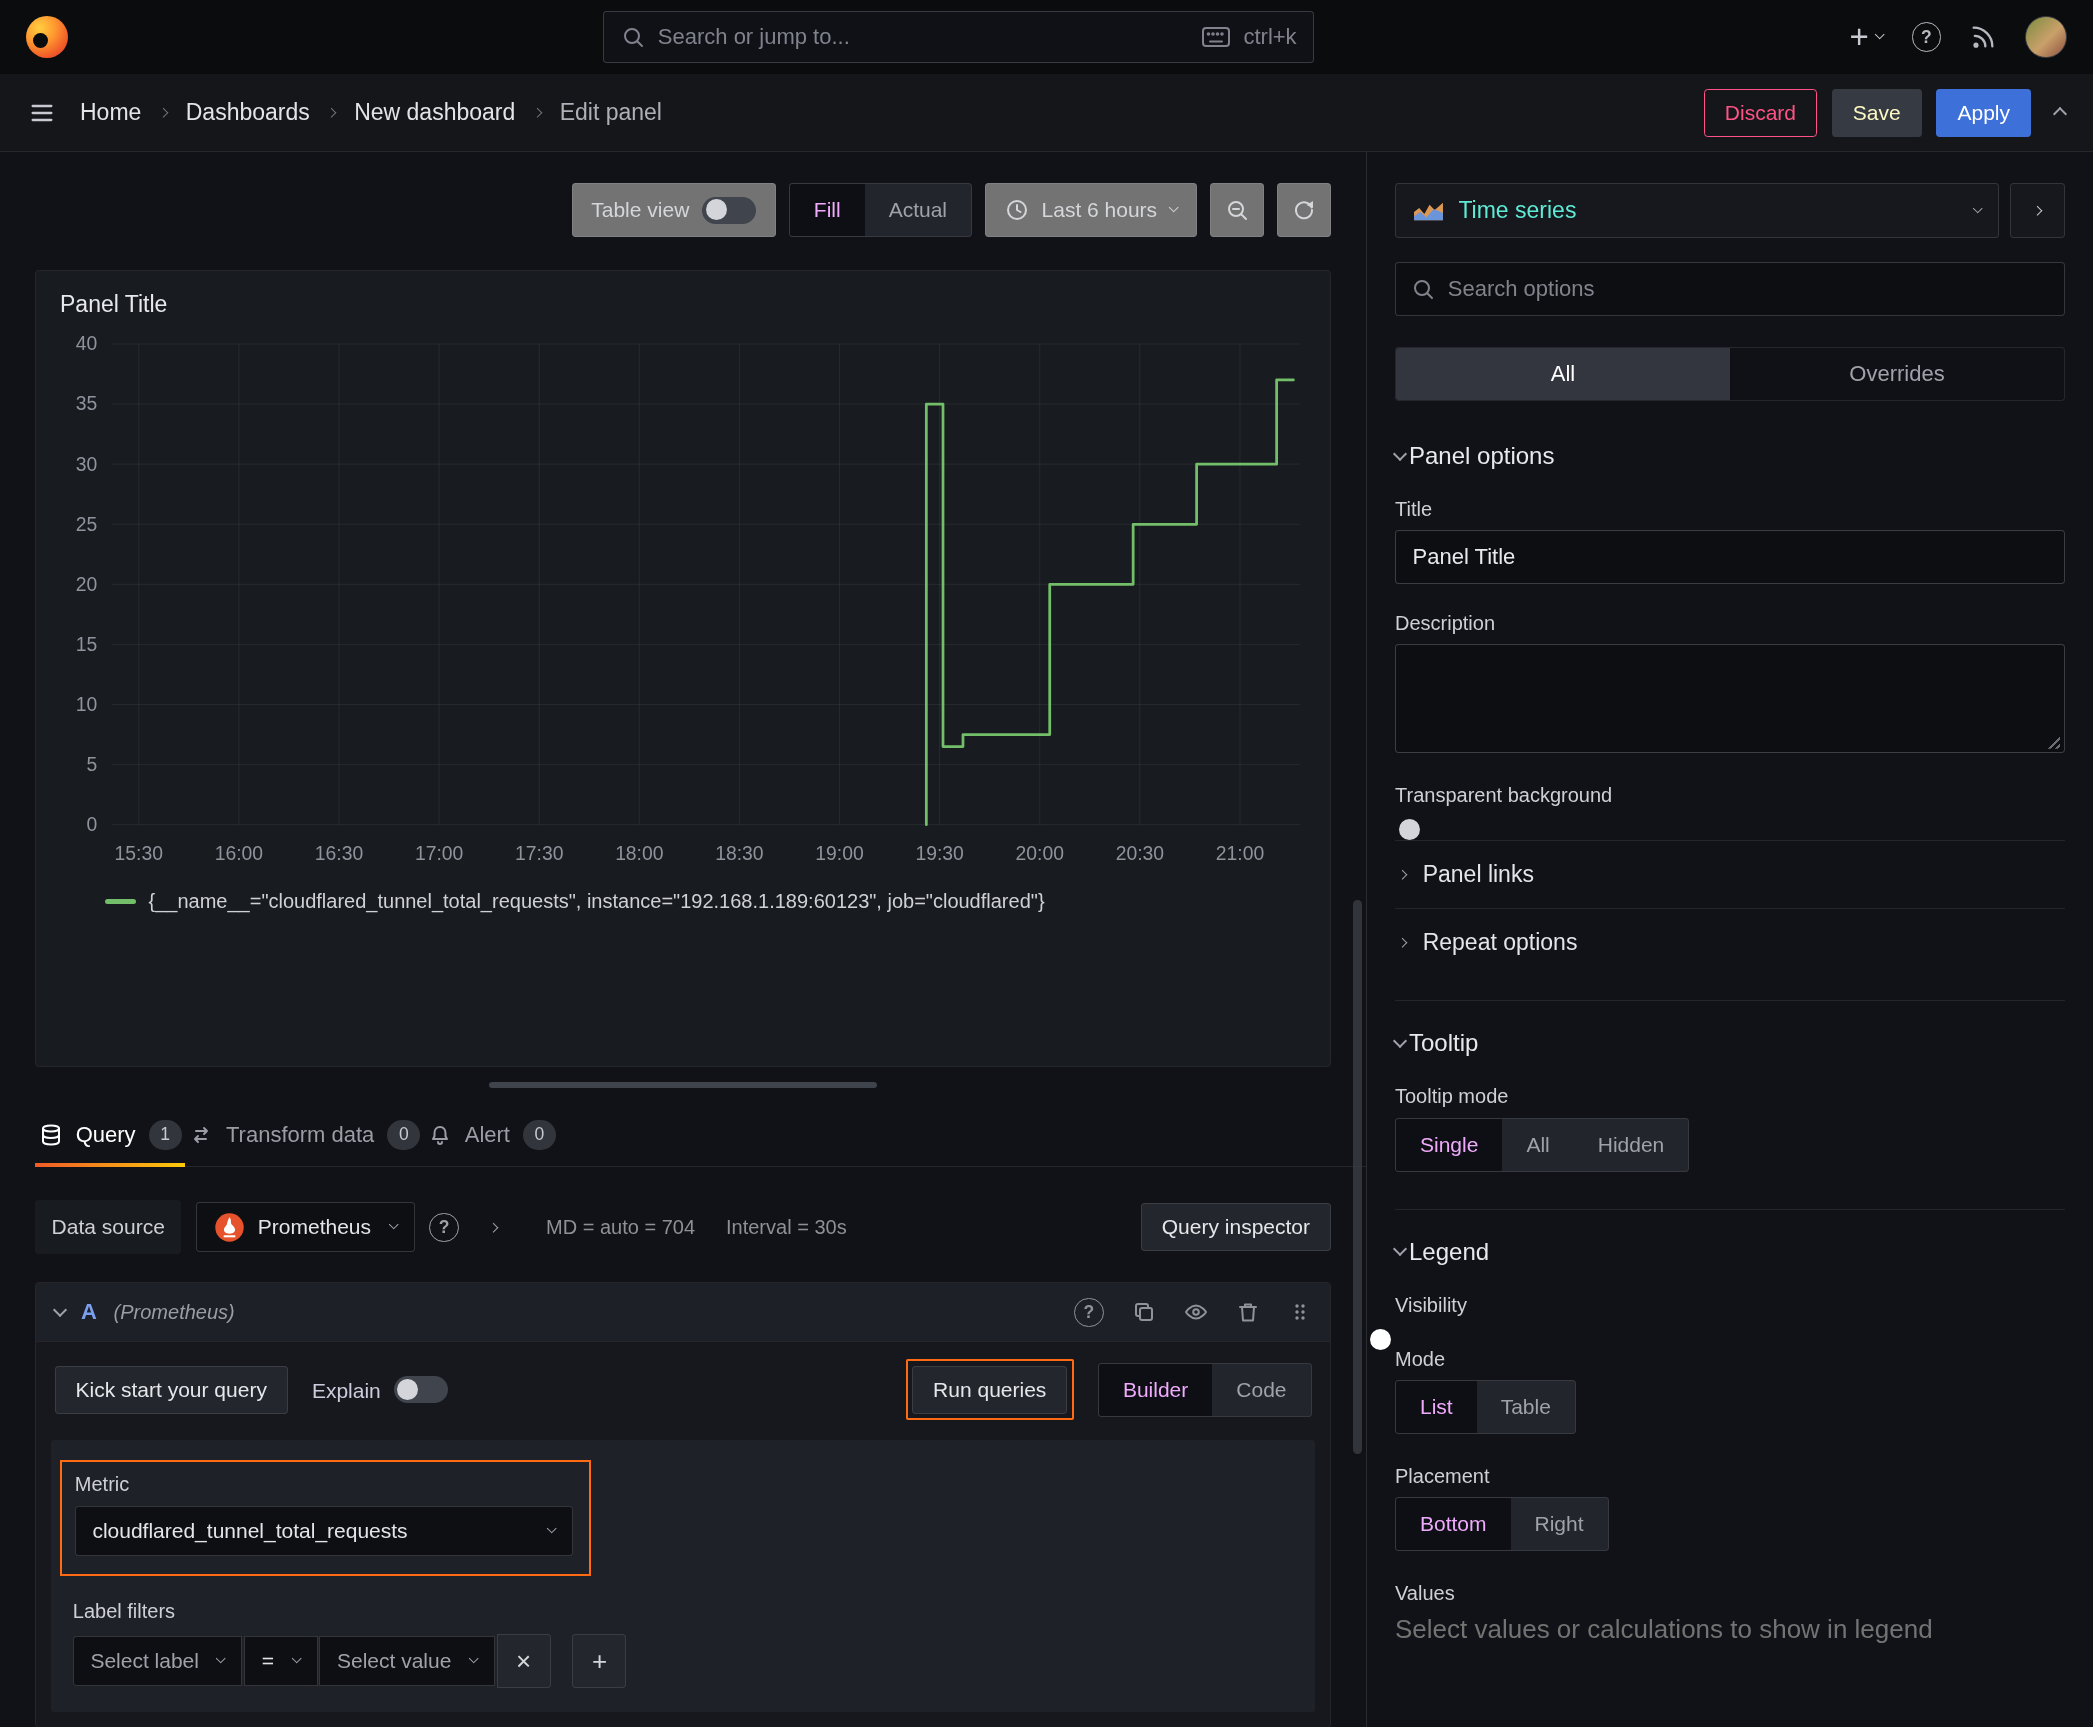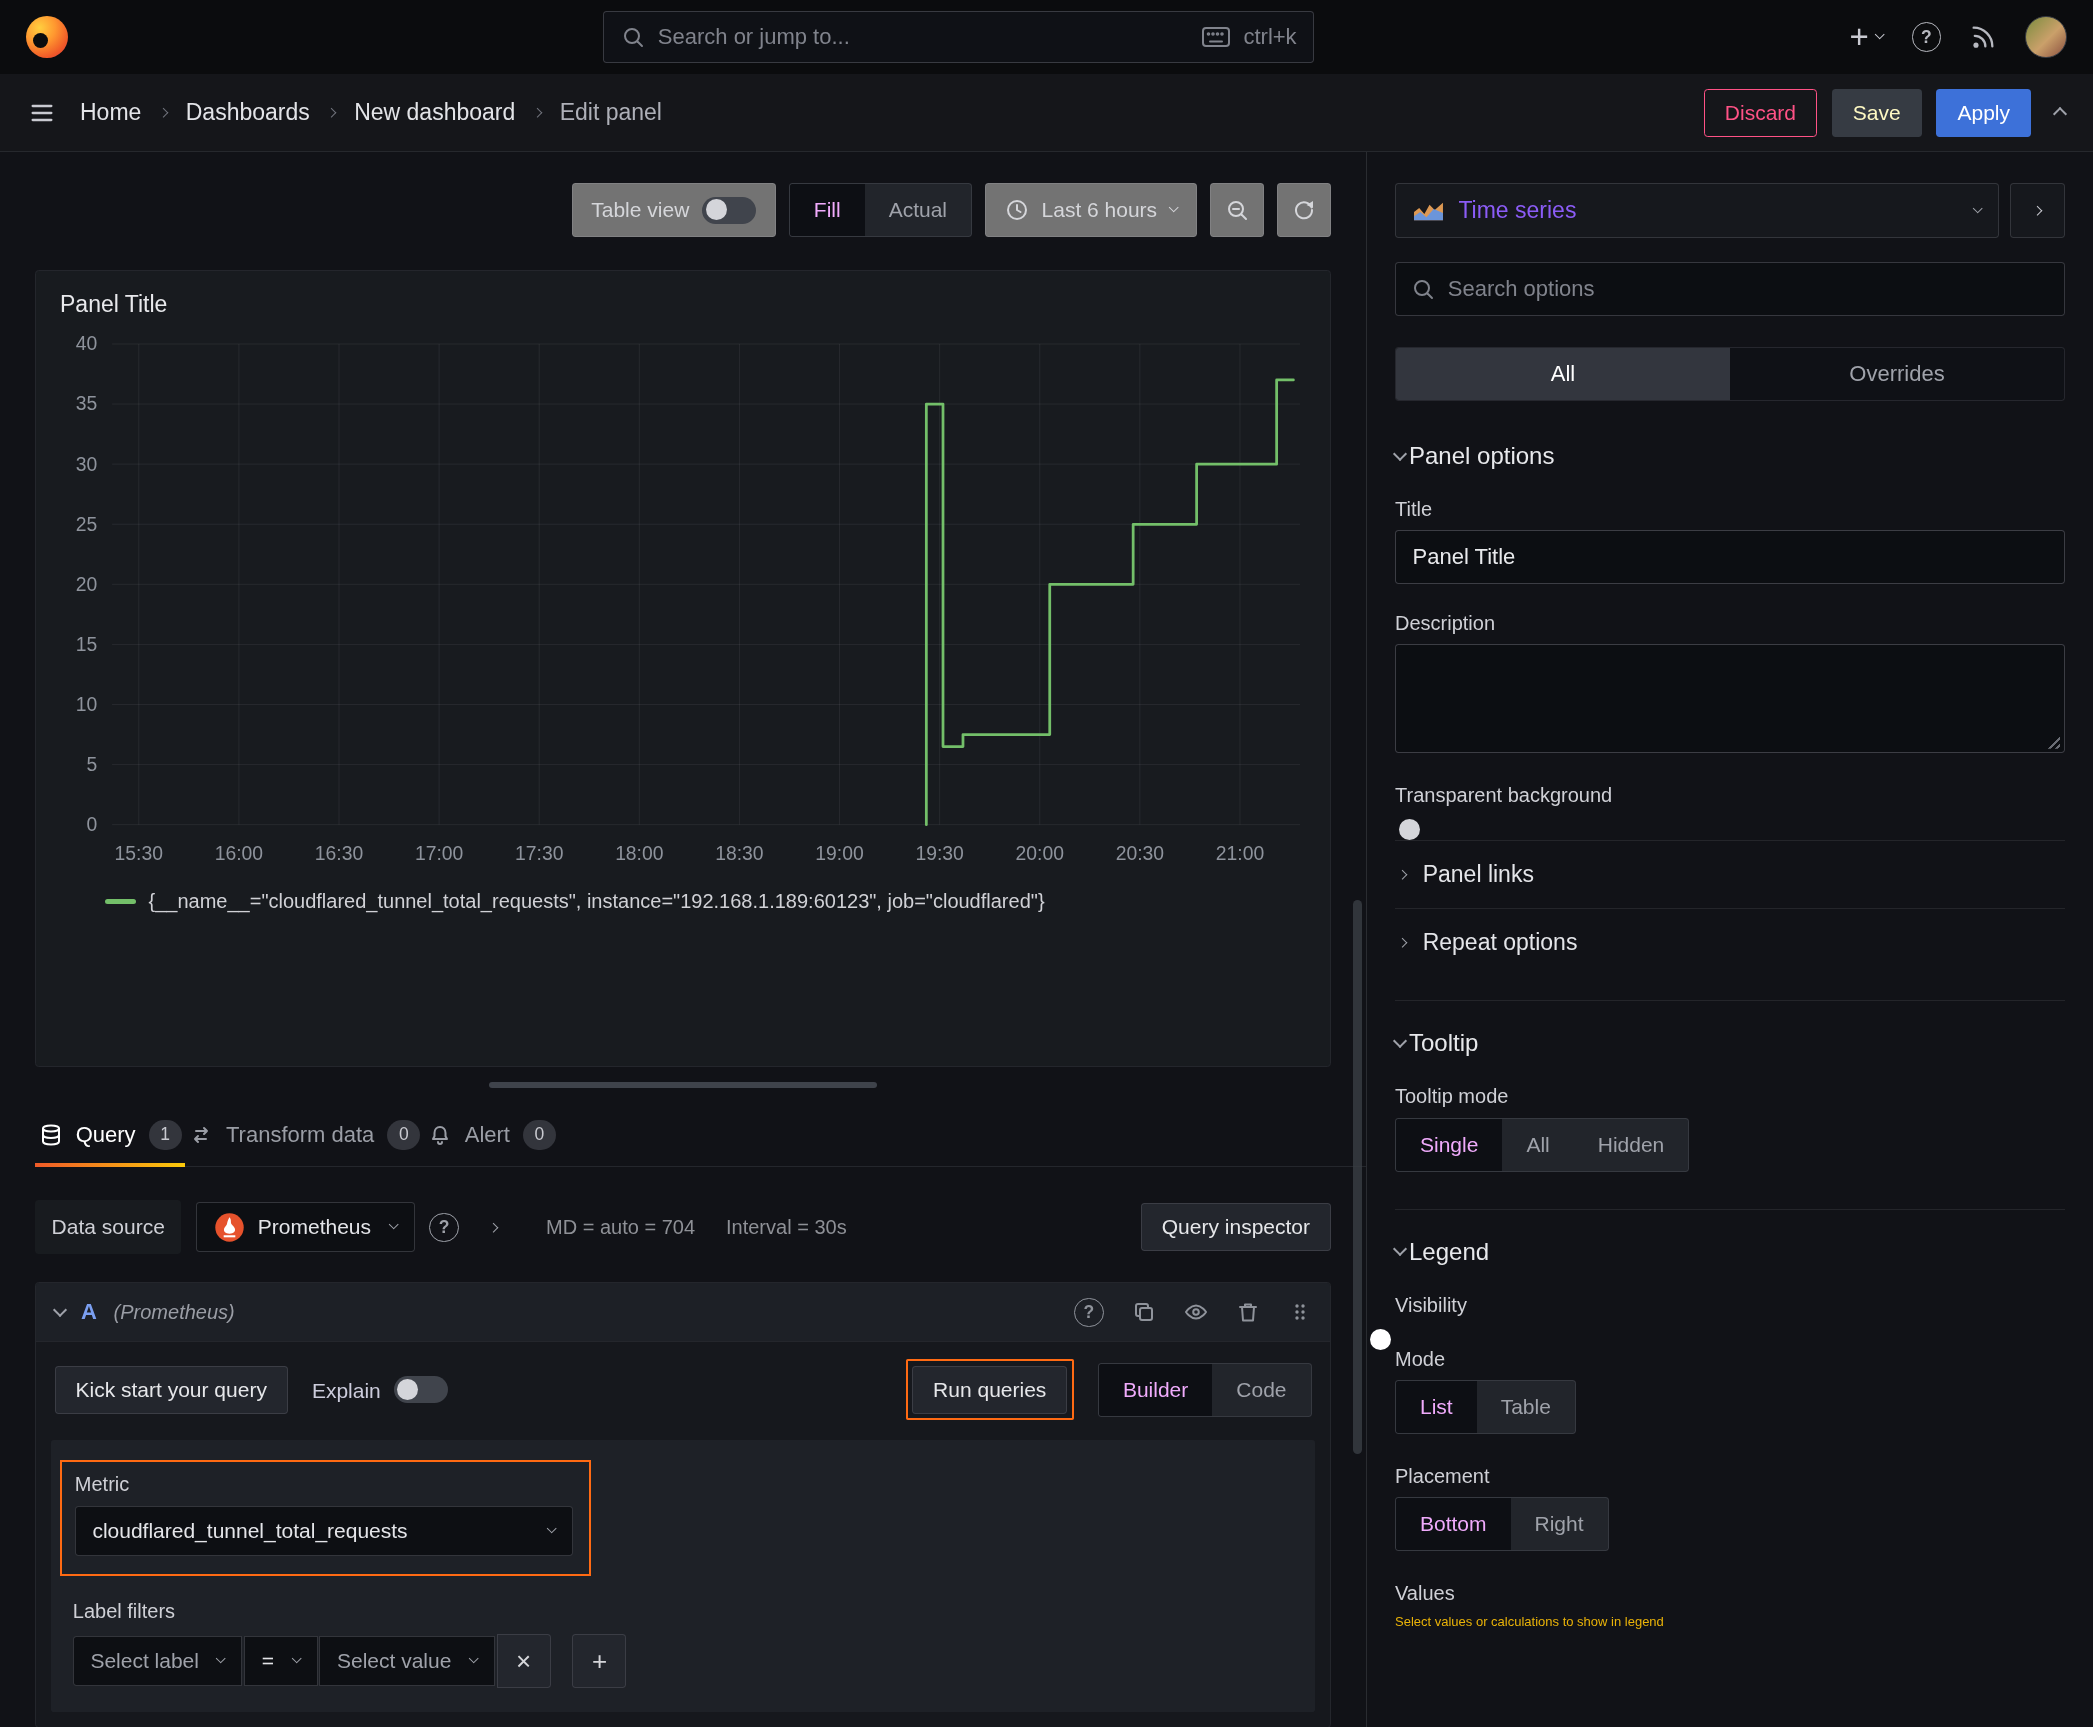--- a/index.html
+++ b/index.html
@@ -111,21 +111,21 @@
   .lf-row .selctl{border-radius:0}
   .lf-row .selctl:first-child{border-radius:3.7px 0 0 3.7px}
   .sq{width:54px;height:54px;display:inline-flex;align-items:center;justify-content:center;background:#23262d;
     border:0.9px solid rgba(204,204,220,.14);color:#d5d6da;font-size:26px;cursor:pointer}
   .sq.rnd{border-radius:0 3.7px 3.7px 0}
   .sq.plus{border-radius:3.7px;margin-left:20px;background:#23262d}
 
   
   .vizrow{display:flex;gap:11px}
   .viz-select{flex:1;height:55px;background:#16181d;border:0.9px solid rgba(204,204,220,.16);border-radius:3.7px;
-    display:flex;align-items:center;gap:14.8px;padding:0 16.6px;font-size:23px;color:#8b5cf6;cursor:pointer}
+    display:flex;align-items:center;gap:14.8px;padding:0 16.6px;font-size:23px;color:#5eead4;cursor:pointer}
   .viz-select .spacer{flex:1}
   .viz-expand{width:55px;height:55px;border:0.9px solid rgba(204,204,220,.16);border-radius:3.7px;background:#16181d;
     display:flex;align-items:center;justify-content:center;color:#c9cad1;cursor:pointer}
   .opt-search{margin-top:24px;height:54px;display:flex;align-items:center;gap:13px;background:#0c0e12;
     border:0.9px solid rgba(204,204,220,.22);border-radius:3.7px;padding:0 14.8px;color:#80838c}
   .opt-search input{flex:1;background:transparent;border:none;outline:none;color:#e4e5e9;font-size:22px;font-family:inherit}
   .opt-search input::placeholder{color:#80838c}
   .tabs2{margin-top:31px;display:flex;height:54px;border:0.9px solid rgba(204,204,220,.12);border-radius:3.7px;overflow:hidden;background:#0f1116}
   .tabs2 .t{flex:1;display:flex;align-items:center;justify-content:center;font-size:22px;color:#9fa2aa;cursor:pointer}
   .tabs2 .t.sel{background:#33363e;color:#fff}
@@ -138,21 +138,21 @@
     padding:0 16.6px;color:#e8e9ec;font-size:22px;font-family:inherit;outline:none}
   .ta-wrap{position:relative}
   .tarea{width:100%;height:109px;background:#0c0e12;border:0.9px solid rgba(204,204,220,.25);border-radius:3.7px;
     padding:11px 16.6px;color:#e8e9ec;font-size:22px;font-family:inherit;resize:none;outline:none;display:block}
   .ta-grip{position:absolute;right:4.6px;bottom:4.6px;width:14.8px;height:14.8px;
     background:repeating-linear-gradient(135deg,transparent 0 2.8px,#6a6d75 2.8px 4.6px);
     clip-path:polygon(100% 0,100% 100%,0 100%)}
   .crow{margin-top:28px;border-top:0.9px solid rgba(204,204,220,.1);padding:20px 3.7px;display:flex;gap:16.6px;align-items:center;
     font-size:23px;color:#e4e5e9;cursor:pointer}
   .crow .chev{color:#9fa2aa}
-  .hint{color:#eab308;font-size:13px;margin-top:2px}
+  .hint{color:#737373;font-size:26px;margin-top:2px}
 
   .prom-circ{width:31px;height:31px;flex:none}
 </style>
 </head>
 <body>
 
 <header class="topnav">
   <div class="glogo"></div>
   <div class="gsearch">
     <svg class="i" viewBox="0 0 24 24">

